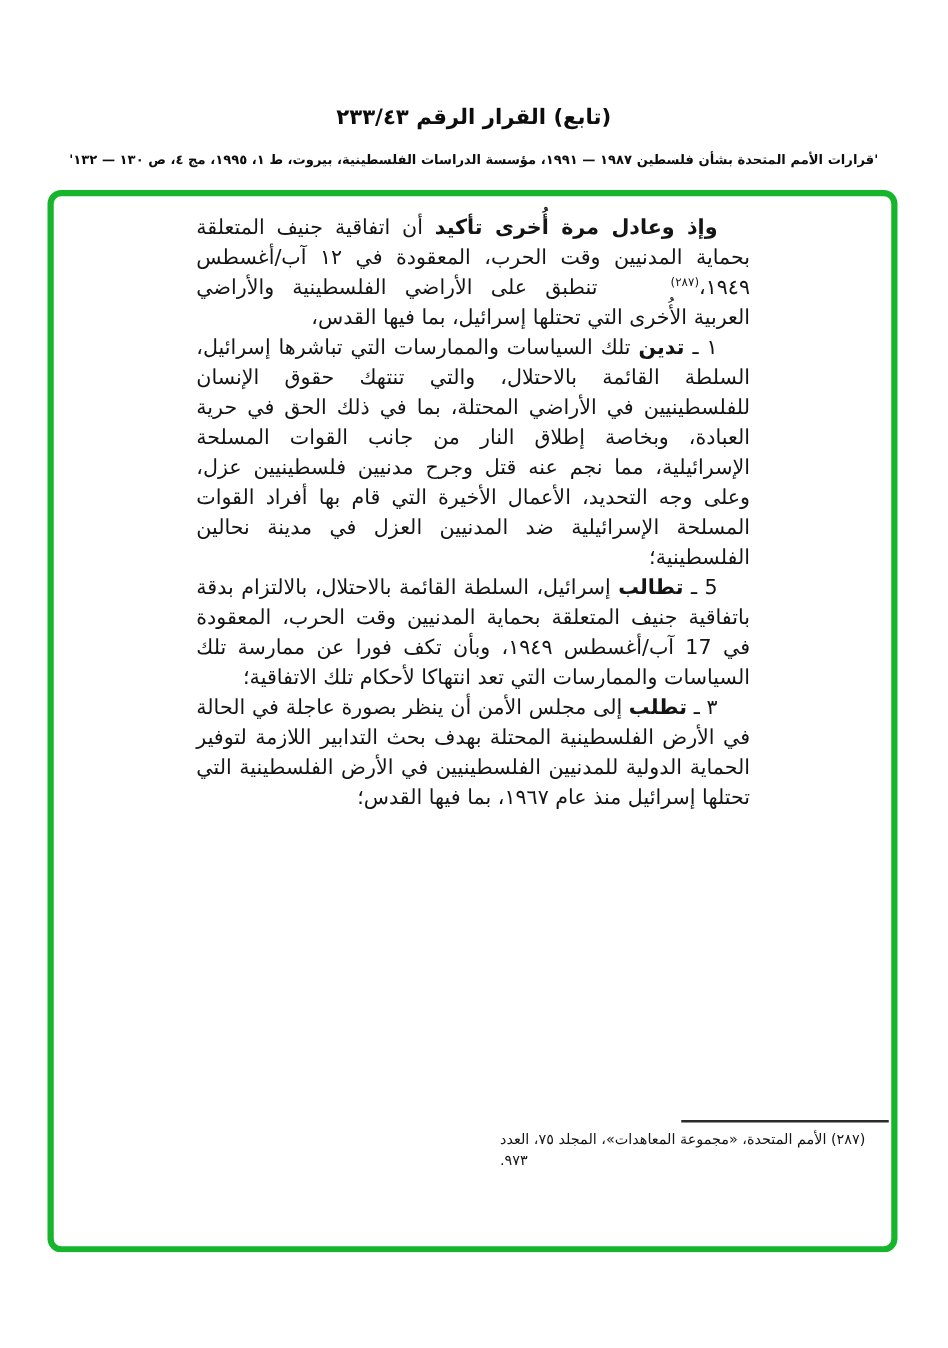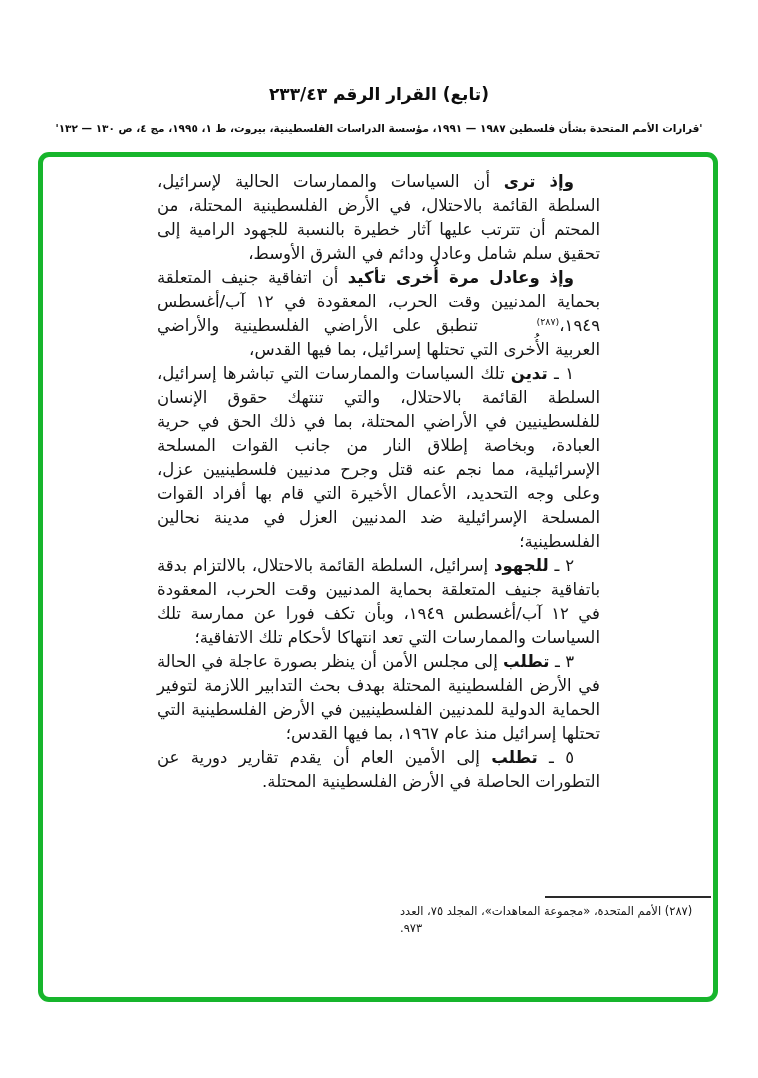--- a/index.html
+++ b/index.html
@@ -81,32 +81,30 @@
 <div class="page">
 
   <div class="title">(تابع) القرار الرقم ٢٣٣/٤٣</div>
 
   <div class="subtitle">'قرارات الأمم المتحدة بشأن فلسطين ١٩٨٧ — ١٩٩١، مؤسسة الدراسات الفلسطينية، بيروت، ط ١، ١٩٩٥، مج ٤، ص ١٣٠ — ١٣٢'</div>
 
   <div class="green-box" style="border-color: rgb(23, 181, 44);"></div>
 
   <div class="body-text">
 
-    <p class="para"><span class="lead">وإذ ترى</span><span> أن السياسات والممارسات الحالية لإسرائيل، السلطة القائمة بالاحتلال، في الأرض الفلسطينية المحتلة، من المحتم أن تترتب عليها آثار خطيرة بالنسبة للجهود الرامية إلى تحقيق سلم شامل وعادل ودائم في الشرق الأوسط،</span></p>
 
     <p class="para"><span class="lead">وإذ وعادل مرة أُخرى تأكيد</span><span> أن اتفاقية جنيف المتعلقة بحماية المدنيين وقت الحرب، المعقودة في ١٢ آب/أغسطس ١٩٤٩،</span><span class="fn-ref">(٢٨٧)</span><span> تنطبق على الأراضي الفلسطينية والأراضي العربية الأُخرى التي تحتلها إسرائيل، بما فيها القدس،</span></p>
 
     <p class="para"><span>١ ـ </span><span class="lead">تدين</span><span> تلك السياسات والممارسات التي تباشرها إسرائيل، السلطة القائمة بالاحتلال، والتي تنتهك حقوق الإنسان للفلسطينيين في الأراضي المحتلة، بما في ذلك الحق في حرية العبادة، وبخاصة إطلاق النار من جانب القوات المسلحة الإسرائيلية، مما نجم عنه قتل وجرح مدنيين فلسطينيين عزل، وعلى وجه التحديد، الأعمال الأخيرة التي قام بها أفراد القوات المسلحة الإسرائيلية ضد المدنيين العزل في مدينة نحالين الفلسطينية؛</span></p>
 
-    <p class="para"><span>٢ ـ </span><span class="lead">للجهود</span><span> إسرائيل، السلطة القائمة بالاحتلال، بالالتزام بدقة باتفاقية جنيف المتعلقة بحماية المدنيين وقت الحرب، المعقودة في ١٢ آب/أغسطس ١٩٤٩، وبأن تكف فورا عن ممارسة تلك السياسات والممارسات التي تعد انتهاكا لأحكام تلك الاتفاقية؛</span></p>
+    <p class="para"><span>5 ـ </span><span class="lead">تطالب</span><span> إسرائيل، السلطة القائمة بالاحتلال، بالالتزام بدقة باتفاقية جنيف المتعلقة بحماية المدنيين وقت الحرب، المعقودة في 17 آب/أغسطس ١٩٤٩، وبأن تكف فورا عن ممارسة تلك السياسات والممارسات التي تعد انتهاكا لأحكام تلك الاتفاقية؛</span></p>
 
     <p class="para"><span>٣ ـ </span><span class="lead">تطلب</span><span> إلى مجلس الأمن أن ينظر بصورة عاجلة في الحالة في الأرض الفلسطينية المحتلة بهدف بحث التدابير اللازمة لتوفير الحماية الدولية للمدنيين الفلسطينيين في الأرض الفلسطينية التي تحتلها إسرائيل منذ عام ١٩٦٧، بما فيها القدس؛</span></p>
 
 
-    <p class="para"><span>٥ ـ </span><span class="lead">تطلب</span><span> إلى الأمين العام أن يقدم تقارير دورية عن التطورات الحاصلة في الأرض الفلسطينية المحتلة.</span></p>
 
   </div>
 
   <div class="footnote-rule"></div>
 
   <div class="footnote">(٢٨٧) الأمم المتحدة، «مجموعة المعاهدات»، المجلد ٧٥، العدد ٩٧٣.</div>
 
   <div class="page-number">٢</div>
 
 </div>

